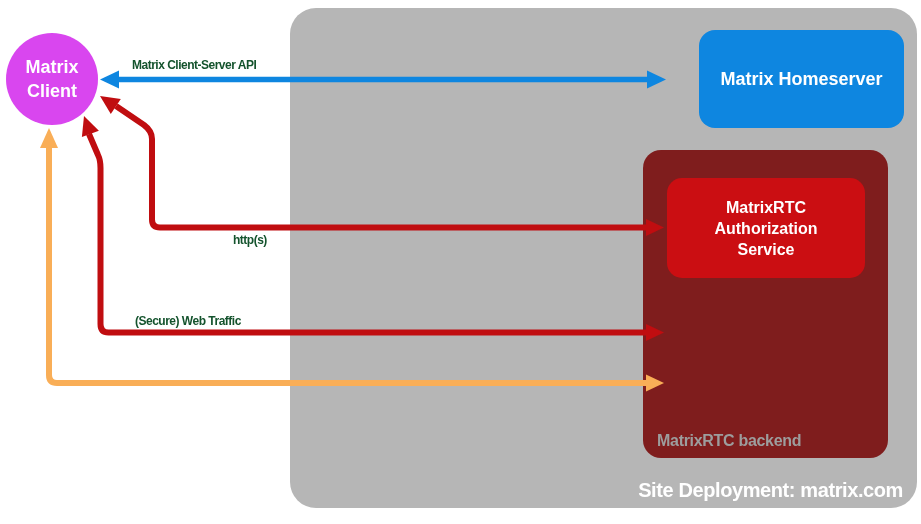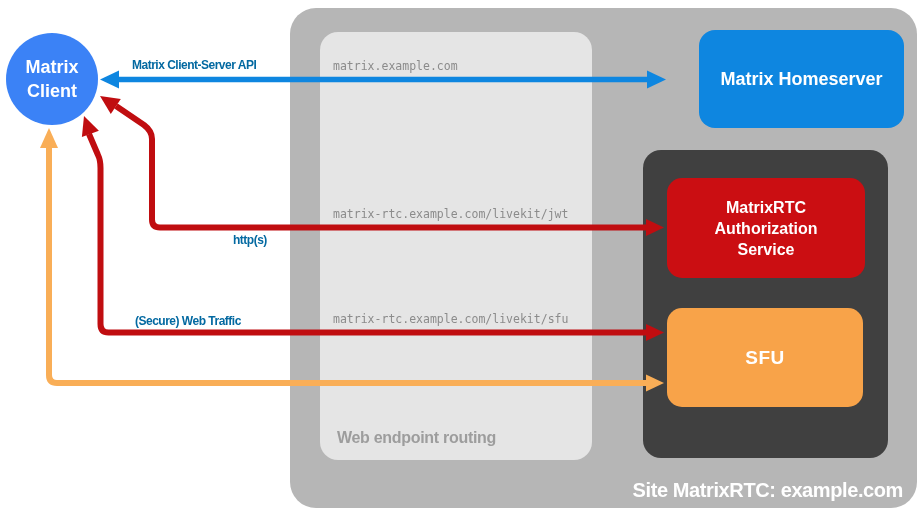--- a/index.html
+++ b/index.html
@@ -75,58 +75,50 @@
     text-align:center; z-index:3;
   }
   .client .wrap { width:64px; }
 
   
   svg.arrows { position:absolute; left:0; top:0; z-index:5; pointer-events:none; }
 
   
   .conn-label {
     position:absolute; z-index:6; white-space:nowrap;
-    color:#0369a1; font-weight:bold; font-size:12px; letter-spacing:-0.5px;
+    color:#14532d; font-weight:bold; font-size:12px; letter-spacing:-0.5px;
   }
   .lbl-csapi  { left:132px; top:58px; }
   .lbl-https  { left:233px; top:209px;margin-top:24px; }
   .lbl-ws     { left:135px; top:314px; }
   .lbl-webrtc { left:55px;  top:364px; }
 </style>
 </head>
 <body>
 
 <div class="stage">
 
   <div class="outer">
 
-    <div class="inner" style="background: rgb(229, 229, 229);">
-      <span class="endpoint e0">matrix.example.com</span>
-      <span class="endpoint e1">matrix-rtc.example.com/livekit/jwt</span>
-      <span class="endpoint e2">matrix-rtc.example.com/livekit/sfu</span>
-      <span class="panel-label">Web endpoint routing</span>
-    </div>
 
     <div class="node homeserver" style="background: rgb(14, 134, 224); margin-left: 32px;">
       <span>Matrix Homeserver</span>
     </div>
 
-    <div class="peach" style="background: #404040;">
+    <div class="peach" style="background: #7f1d1d;">
       <div class="node authsvc" style="background: rgb(203, 14, 18);">
         <span class="wrap">MatrixRTC Authorization Service</span>
       </div>
-      <div class="node sfu" style="background: rgb(248, 163, 73);">
-        <span>SFU</span>
-      </div>
+      <span class="panel-label">MatrixRTC backend</span>
     </div>
 
-    <span class="site-label">Site MatrixRTC: example.com</span>
+    <span class="site-label">Site Deployment: matrix.com</span>
   </div>
 
-  <div class="client" style="background: #3b82f6; justify-content: center;">
+  <div class="client" style="background: #d946ef; justify-content: center;">
     <span class="wrap">Matrix Client</span>
   </div>
 
   <svg class="arrows" width="921" height="524" viewBox="0 0 921 524">
 
     <g>
       <line x1="116" y1="79.5" x2="650" y2="79.5" stroke="#0e86e0" stroke-width="5.5"></line>
       <polygon points="100,79.5 119,70.5 119,88.5" fill="#0e86e0"></polygon>
       <polygon points="666,79.5 647,70.5 647,88.5" fill="#0e86e0"></polygon>
     </g>

